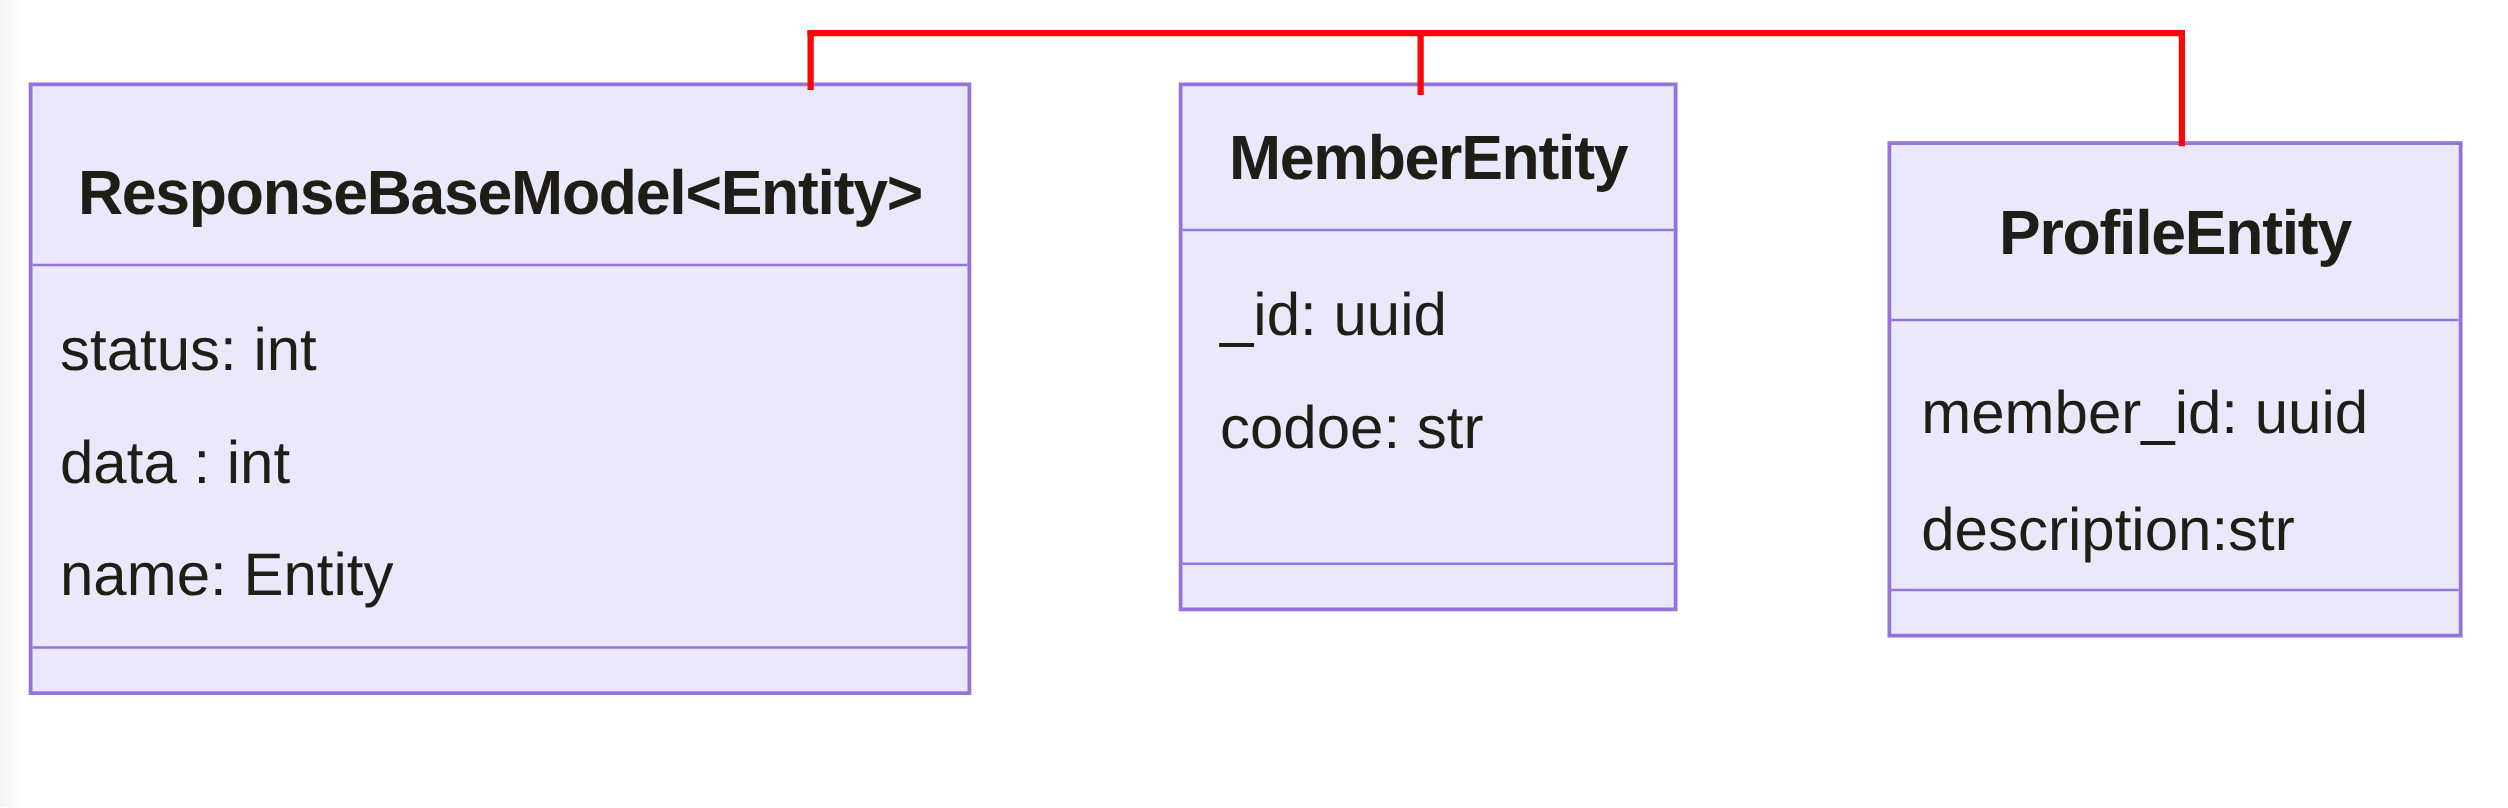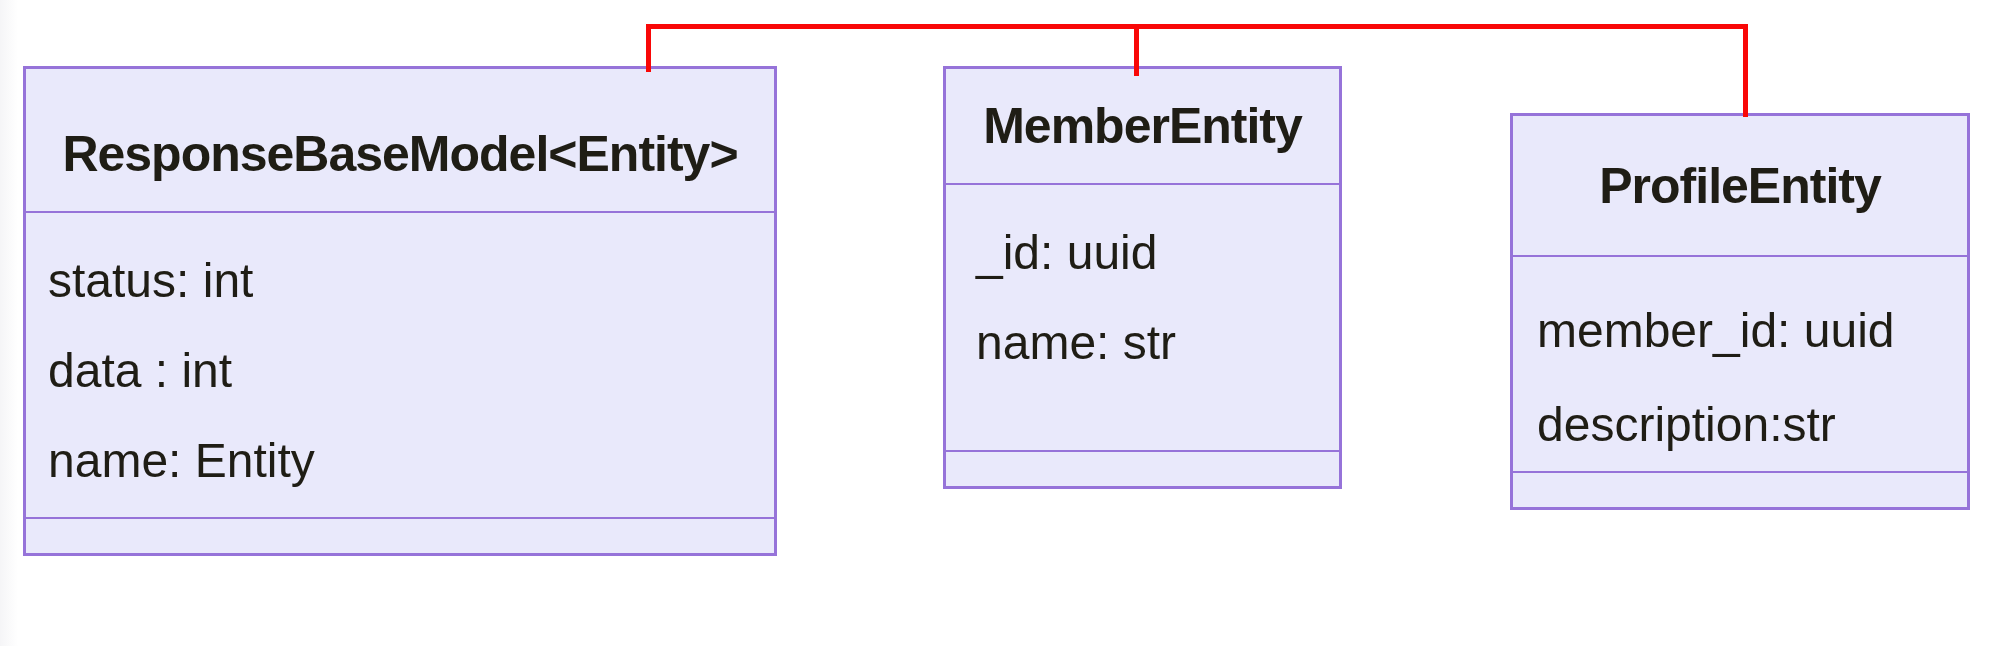--- a/index.html
+++ b/index.html
@@ -106,21 +106,21 @@
       <div class="uml-field">data : int</div>
       <div class="uml-field">name: Entity</div>
     </div>
     <div class="uml-methods"></div>
   </div>
 
   <div class="uml-class box-2">
     <div class="uml-title">MemberEntity</div>
     <div class="uml-fields">
       <div class="uml-field">_id: uuid</div>
-      <div class="uml-field">name: str</div>
+      <div class="uml-field">codoe: str</div>
     </div>
     <div class="uml-methods"></div>
   </div>
 
   <div class="uml-class box-3">
     <div class="uml-title">ProfileEntity</div>
     <div class="uml-fields">
       <div class="uml-field">member_id: uuid</div>
       <div class="uml-field">description:str</div>
     </div>

